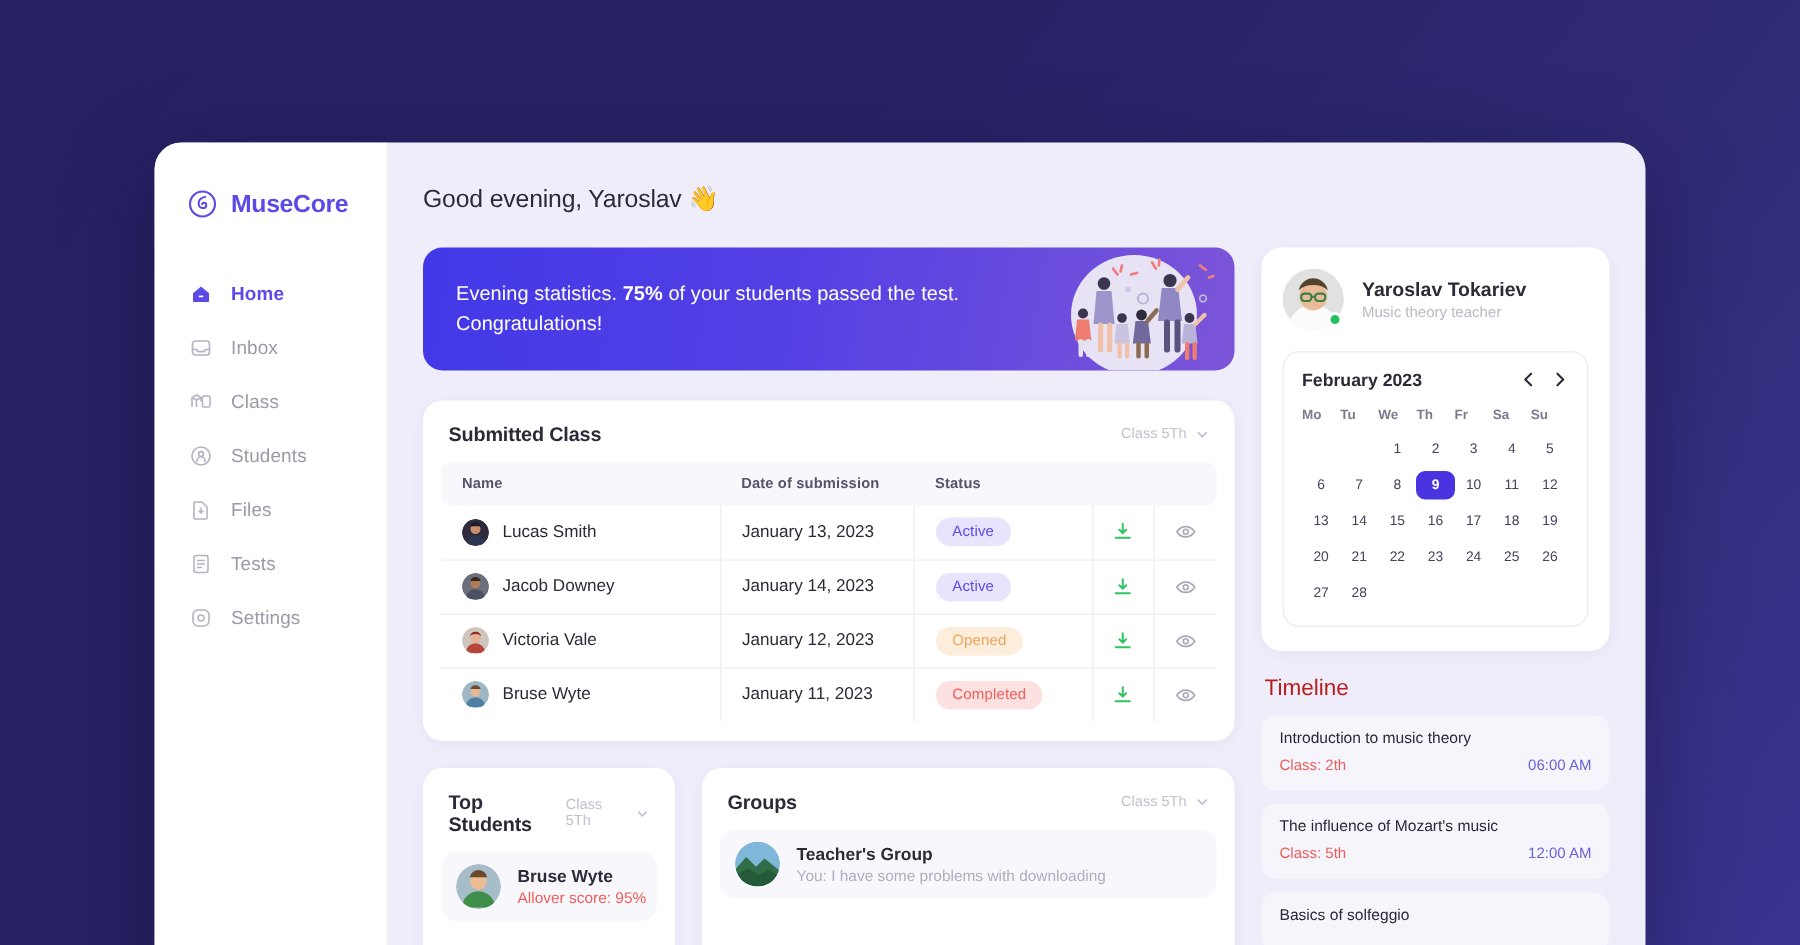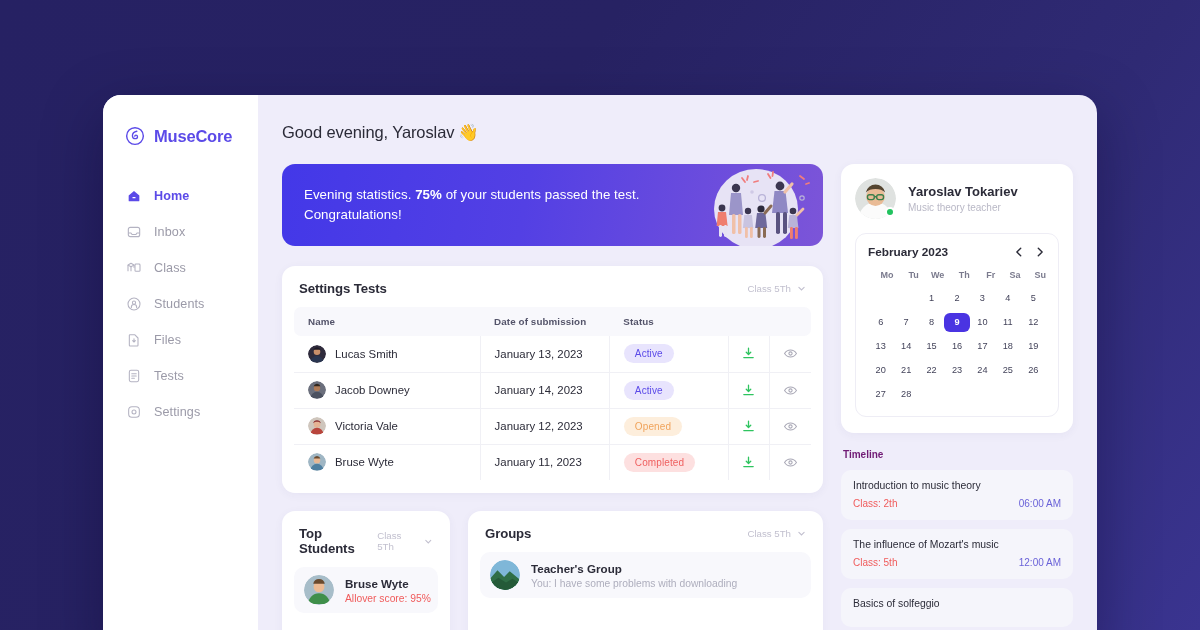--- a/index.html
+++ b/index.html
@@ -182,32 +182,32 @@
     border: 1px solid #eeedf5; border-radius: 11px;
     padding: 11px 12px 12px 12px;
   }
   .cal-head { display: flex; align-items: center; justify-content: space-between; margin-bottom: 11px; }
   .cal-month { font-size: 11.8px; font-weight: 700; color: #2b2b38; }
   .cal-navs { display: flex; gap: 9px; }
   .cal-arrow { width: 12px; height: 12px; display: block; cursor: pointer; }
   .cal-grid { display: grid; grid-template-columns: repeat(7, 1fr); row-gap: 5px; }
   .cal-dow {
     font-size: 9px; color: #7b7b8e; font-weight: 600;
-    text-align: right; padding-bottom: 4px;
+    text-align: left; padding-bottom: 4px;
   }
   .cal-day {
     font-size: 9.2px; color: #43435a; text-align: center;
     height: 19px; line-height: 19px;
     border-radius: 6px; cursor: pointer;
   }
   .cal-day.sel { background: #4a34e2; color: #fff; font-weight: 600; }
   .cal-day.empty { cursor: default; }
 
   
-  .tl-title { font-size: 10px; font-weight: 700; color: #701a75; margin: 0 0 10px 2px; }
+  .tl-title { font-size: 15px; font-weight: 400; color: #b91c1c; margin: 0 0 10px 2px; }
   .tl-list { display: flex; flex-direction: column; gap: 9px; }
   .tl-item {
     background: #f5f5fb; border-radius: 10px;
     padding: 10px 12px 11px 12px; cursor: pointer;
   }
   .tl-h { font-size: 10.4px; color: #2b2b38; margin-bottom: 7px; }
   .tl-meta { display: flex; align-items: center; justify-content: space-between; }
   .tl-class { font-size: 10px; color: #f05b5b; }
   .tl-time { font-size: 10px; color: #6a62d8; }
 </style>
@@ -344,21 +344,21 @@
               <path d="M108 12l4 3M114 20l3-1" stroke="#f07d7d" stroke-width="1.8"></path>
               <circle cx="70" cy="34" r="3.4" fill="none" stroke="#b9b3d8" stroke-width="1.3"></circle>
               <circle cx="60" cy="28" r="1.8" fill="#cfc9e6"></circle>
               <circle cx="110" cy="34" r="2.2" fill="none" stroke="#b9b3d8" stroke-width="1.2"></circle>
             </g>
           </svg>
         </div>
 
         <div class="card" id="tests-card">
           <div class="card-head">
-            <span class="card-title">Settings Tests</span>
+            <span class="card-title">Submitted Class</span>
             <span class="filter">
               <span>Class 5Th</span>
               <svg class="chev" viewBox="0 0 12 12" fill="none" stroke="#c2c0cf" stroke-width="1.5" stroke-linecap="round">
                   <path d="M2.5 4.5 6 8l3.5-3.5"></path>
                 </svg>
             </span>
           </div>
           <div class="tbl-wrap">
             <table>
               <thead>

